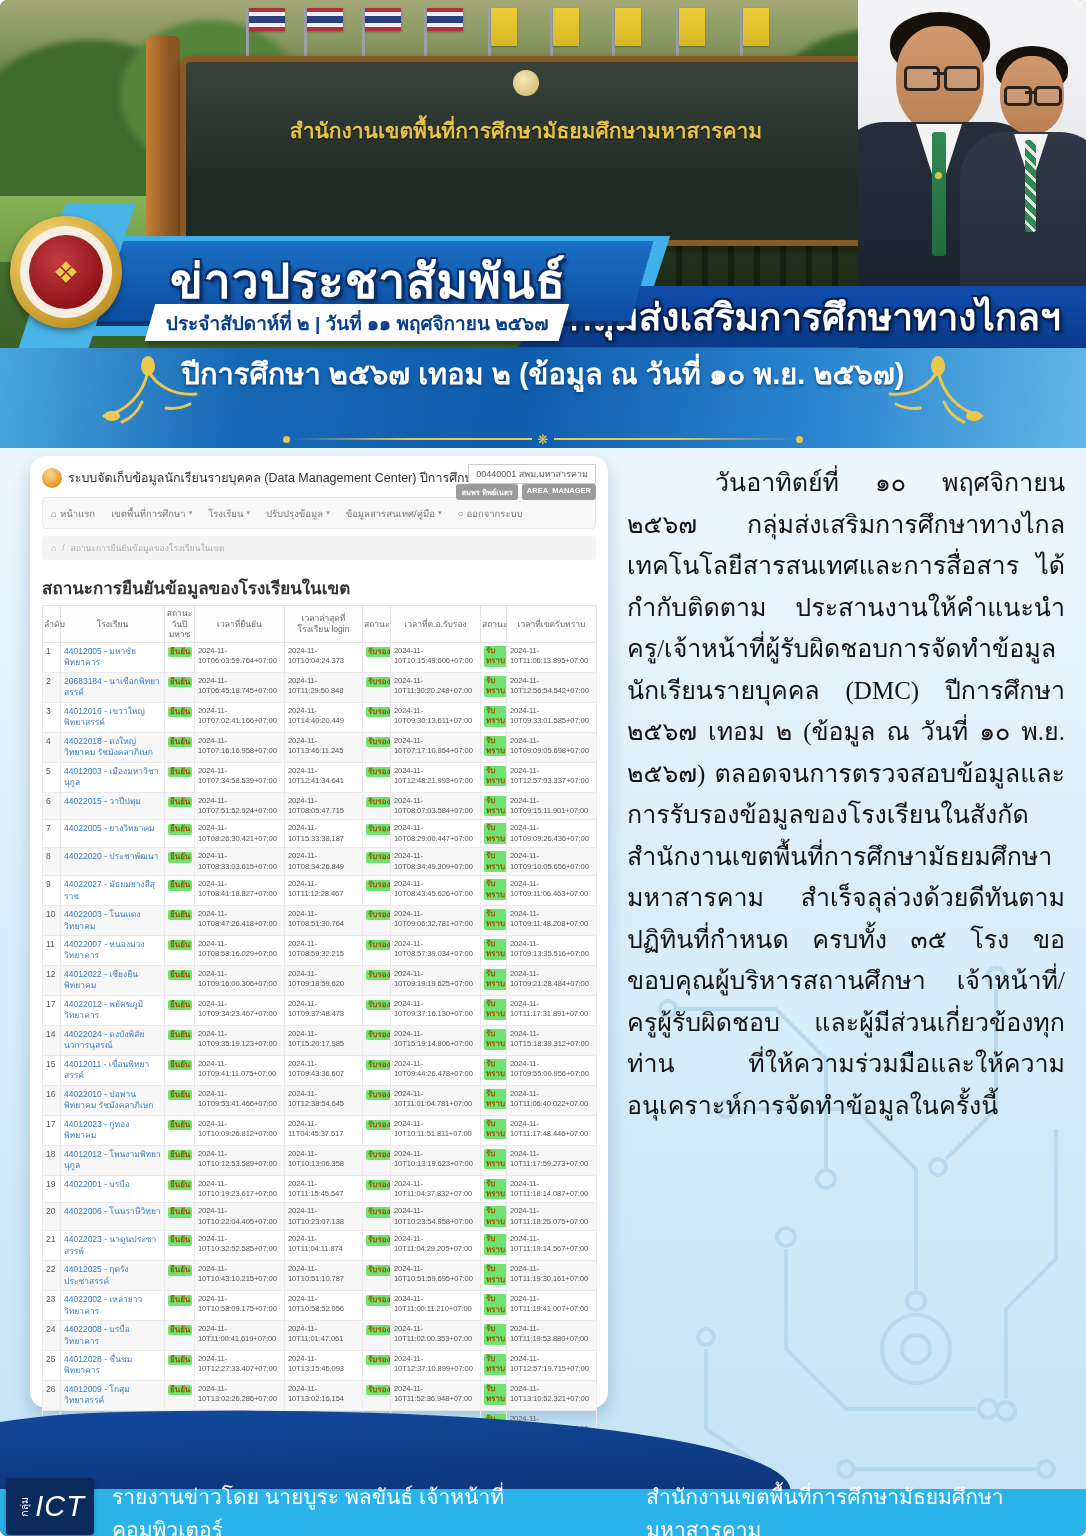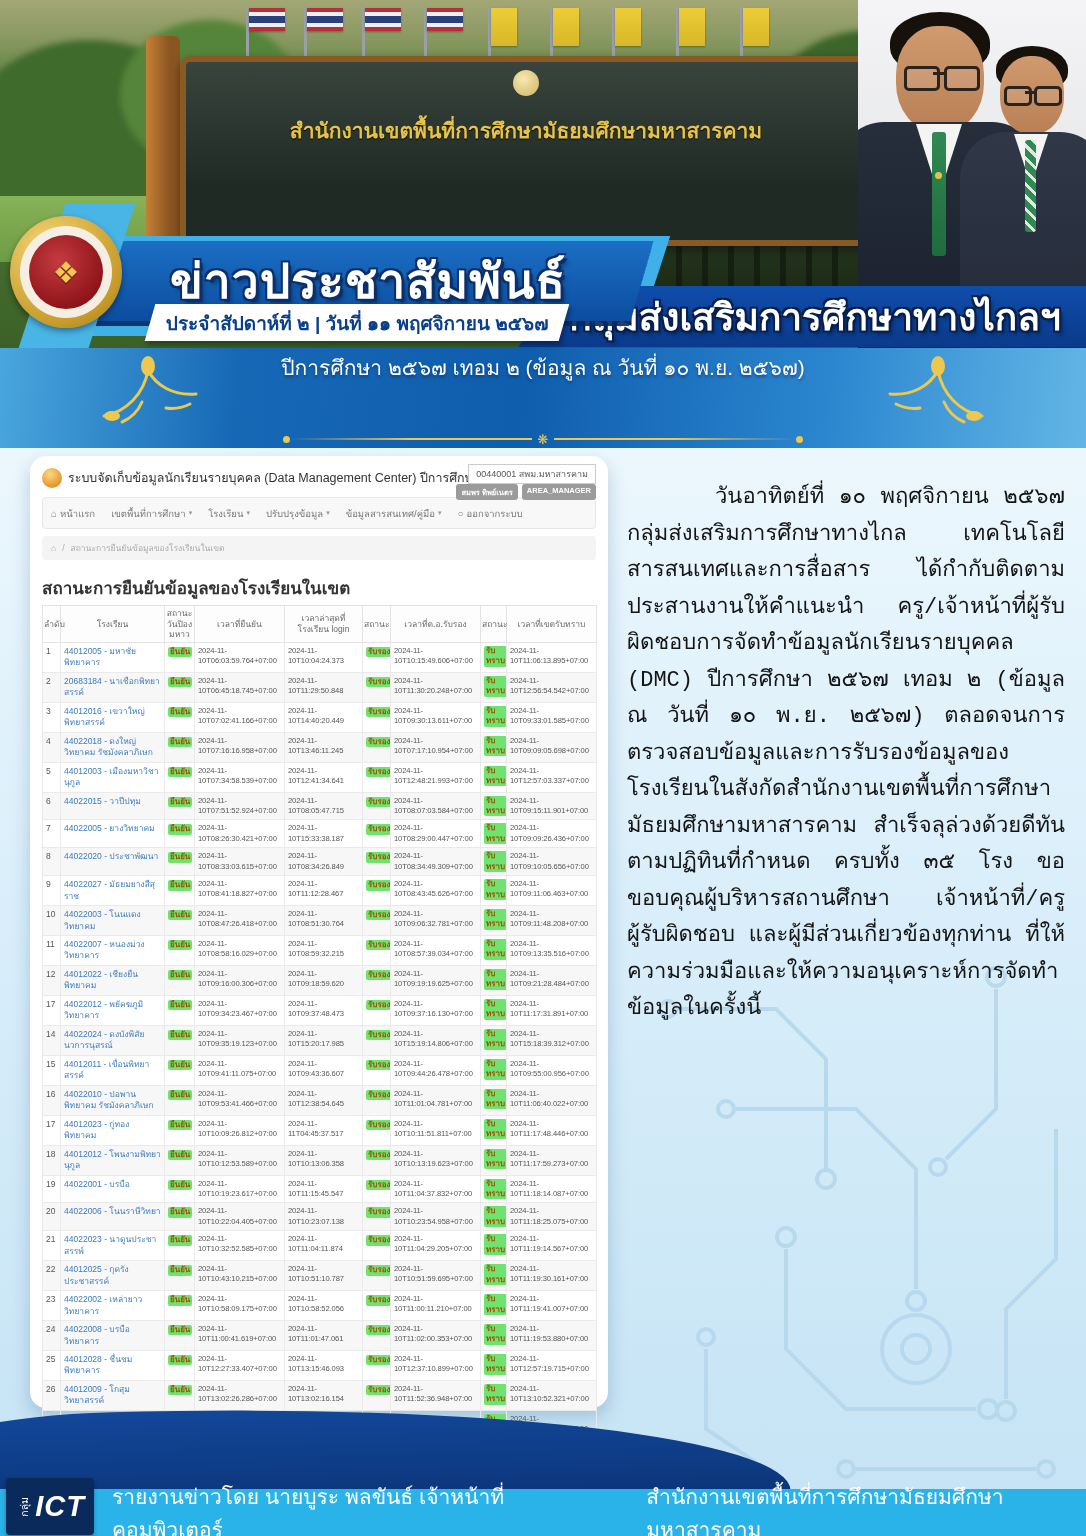--- a/index.html
+++ b/index.html
@@ -1,17 +1,17 @@
 <!DOCTYPE html>
 <html><head>
 <meta charset="utf-8">
 <style>
   html,body{margin:0;padding:0;}
   body{width:1086px;height:1536px;font-family:"Liberation Sans","DejaVu Sans",sans-serif;}
-  .page{position:relative;width:1086px;height:1536px;overflow:hidden;background:#4d7c0f;}
+  .page{position:relative;width:1086px;height:1536px;overflow:hidden;background:#4d7c0f;border-radius:8px;}
 
   
   .hero{position:absolute;left:0;top:0;width:1086px;height:348px;
     background:linear-gradient(180deg,#a3a776 0px,#86975e 42px,#4f7c36 95px,#47722f 210px,#3c6128 348px);}
   .blob{position:absolute;border-radius:50%;filter:blur(3px);}
   .grass{position:absolute;left:0;top:196px;width:900px;height:66px;background:linear-gradient(180deg,#86b357,#6f9b46);}
   .fence{position:absolute;left:598px;top:232px;width:300px;height:102px;background:linear-gradient(180deg,#26361f,#17230f);}
   .fence:after{content:"";position:absolute;inset:0;background:repeating-linear-gradient(90deg,rgba(0,0,0,.35) 0 6px,transparent 6px 26px);}
   .pole{position:absolute;width:3px;background:#9aa0a6;}
   .flag-th{position:absolute;width:36px;height:23px;
@@ -59,21 +59,21 @@
     background:radial-gradient(circle at 35% 30%,#f6d879,#c79a2a 70%,#9c761c);box-shadow:0 3px 6px rgba(0,0,0,.4);}
   .em-c2{position:absolute;left:12px;top:28px;width:92px;height:92px;border-radius:50%;background:#f4efe2;}
   .em-c3{position:absolute;left:21px;top:37px;width:74px;height:74px;border-radius:50%;
     background:radial-gradient(circle at 40% 35%,#c43b40,#8c1217 75%);display:flex;align-items:center;justify-content:center;}
   .em-g{color:#f0c94f;font-size:30px;text-shadow:0 1px 1px #5c0a0d;}
 
   
   .topic{position:absolute;left:0;top:348px;width:1086px;height:100px;z-index:15;
     background:linear-gradient(95deg,#4aa6dd 0%,#1668b5 22%,#0f5dad 48%,#2b86cf 76%,#62b6e6 100%);text-align:center;}
   .topic .l1{padding-top:11px;font-size:29px;font-weight:bold;color:#fff;text-shadow:0 2px 3px rgba(7,40,90,.6);}
-  .topic .l2{padding-top:3px;font-size:21px;font-weight:normal;color:#fff;text-shadow:0 2px 3px rgba(7,40,90,.6);}
+  .topic .l2{padding-top:3px;font-size:29px;font-weight:bold;color:#fff;text-shadow:0 2px 3px rgba(7,40,90,.6);}
   .ornament{position:absolute;top:352px;z-index:16;}
   .divider{position:absolute;left:283px;top:434px;width:520px;height:10px;z-index:16;display:flex;align-items:center;}
   .divider .ln{flex:1;height:2px;background:linear-gradient(90deg,transparent,#ecc84e,#ecc84e);}
   .divider .ln2{flex:1;height:2px;background:linear-gradient(90deg,#ecc84e,#ecc84e,transparent);}
   .divider .sp{color:#ecc84e;font-size:13px;margin:0 6px;}
   .divider .dot{width:7px;height:7px;border-radius:50%;background:#ecc84e;}
 
   
   .content{position:absolute;left:0;top:448px;width:1086px;height:1041px;
     background:linear-gradient(180deg,#ecf7fd 0%,#d9eefa 45%,#c6e4f5 100%);}
@@ -98,35 +98,35 @@
   .app-table th{border:1px solid #e3e3e3;background:#fdfdfd;font-weight:normal;color:#666;padding:2px 1px;
     text-align:center;vertical-align:middle;line-height:1.25;}
   .app-table td{border:1px solid #eaeaea;padding:3px 3px;vertical-align:top;line-height:1.35;overflow:hidden;}
   .app-table tr:nth-child(even) td{background:#f7f7f7;}
   td.c-no{text-align:left;color:#555;}
   a.school{color:#3a7bbf;text-decoration:none;cursor:pointer;}
   td.c-time{font-size:7.6px;letter-spacing:-.1px;color:#555;}
   .badge{display:inline-block;background:#6fe36f;color:#9c5400;font-size:8px;font-weight:bold;
     padding:0 2px;border-radius:2px;line-height:1.3;}
 
-  .article{position:absolute;left:627px;top:32px;width:438px;
-    font-family:Liberation Mono, monospace;font-size:22px;line-height:1.66;
+  .article{position:absolute;left:627px;top:14px;width:438px;
+    font-family:Liberation Serif, serif;font-size:25px;line-height:1.66;
     color:#141414;text-align:justify;text-indent:88px;}
 
   .wave{position:absolute;left:-90px;top:958px;width:880px;height:130px;z-index:3;
     background:linear-gradient(180deg,#12479a,#0a2f6e);
     border-top-left-radius:30% 55px;border-top-right-radius:100% 125px;transform:rotate(-1.5deg);}
 
   
   .footer{position:absolute;left:0;top:1489px;width:1086px;height:47px;background:#2ab3e8;z-index:10;
     display:flex;align-items:center;}
   .ict-box{position:absolute;left:6px;top:-11px;width:88px;height:57px;background:#0a2a5c;border-radius:4px;
     display:flex;align-items:center;justify-content:center;gap:3px;box-shadow:0 2px 4px rgba(0,0,0,.3);}
   .ict-vert{writing-mode:vertical-rl;transform:rotate(180deg);font-size:10.5px;color:#fff;}
-  .ict-text{font-size:29px;font-weight:bold;font-style:italic;color:#fff;letter-spacing:1px;}
+  .ict-text{font-size:29px;font-weight:normal;font-style:italic;color:#fff;letter-spacing:1px;}
   .foot-t1{margin-left:112px;font-size:21px;color:#fff;}
   .foot-t2{margin-left:66px;font-size:21px;color:#fff;}
 </style>
 </head>
 <body>
 
 <div class="page">
 
   <div class="hero">
     <div class="blob" style="left:-40px;top:40px;width:260px;height:220px;background:#3f6b2d;"></div>
@@ -320,21 +320,21 @@
           <col style="width:78px">
             <col style="width:28px">
             <col style="width:90px">
             <col style="width:26px">
             <col style="width:90px">
         </colgroup>
         <thead>
             <tr id="thead-row">
               <th>ลำดับ</th>
               <th>โรงเรียน</th>
-              <th>สถานะวันปิองมหาว</th>
+              <th>สถานะวันปิมหาช</th>
               <th>เวลาที่ยืนยัน</th>
               <th>เวลาล่าสุดที่โรงเรียน login</th>
               <th>สถานะ</th>
               <th>เวลาที่ต.อ.รับรอง</th>
               <th>สถานะ</th>
               <th>เวลาที่เขตรับทราบ</th>
             </tr>
           </thead>
         <tbody>
             <tr>

